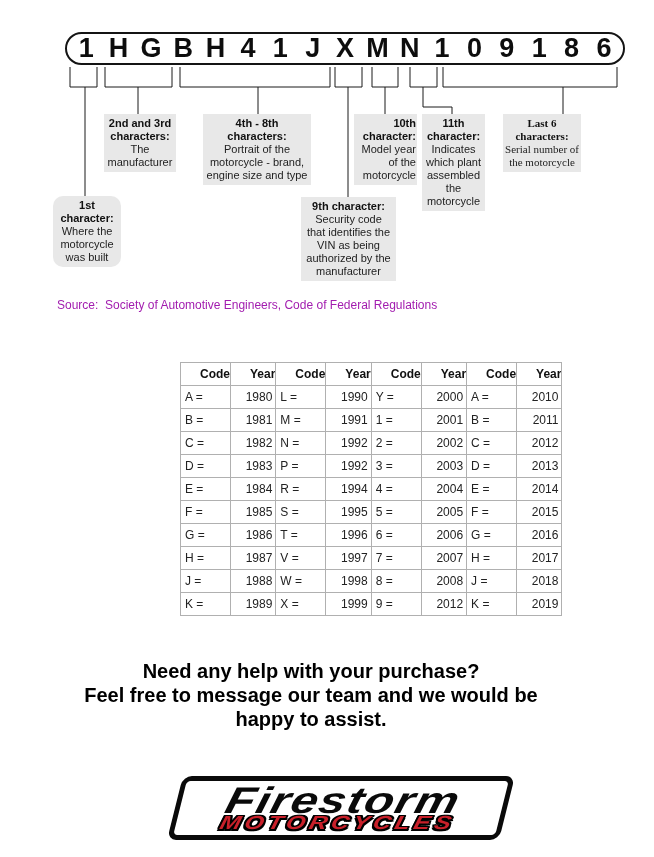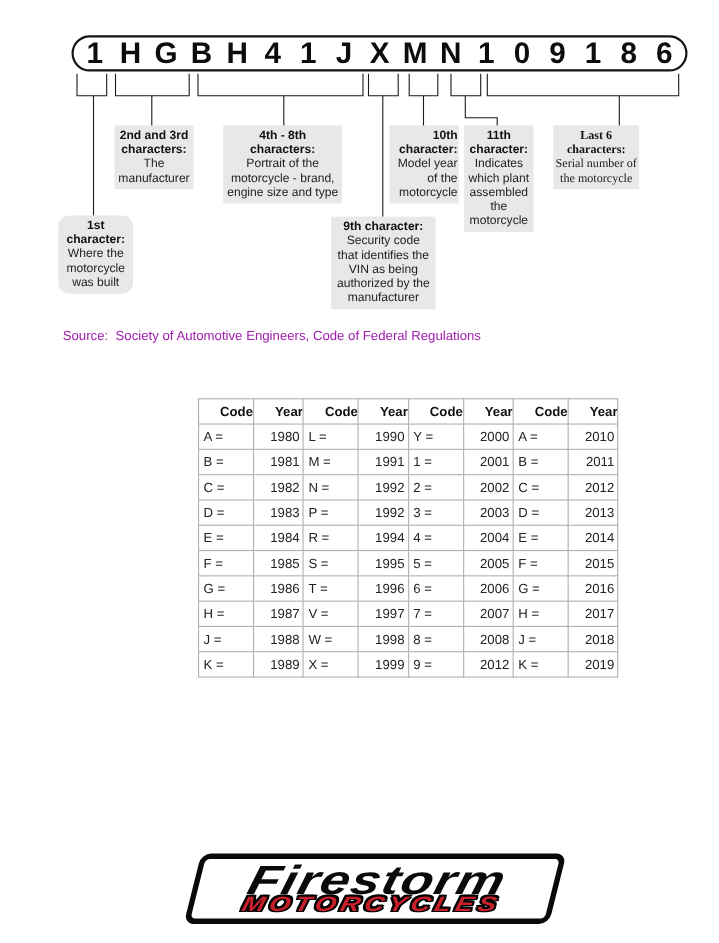--- a/index.html
+++ b/index.html
@@ -323,20 +323,25 @@
           <td>X =</td>
           <td>1999</td>
           <td>9 =</td>
           <td>2012</td>
           <td>K =</td>
           <td>2019</td>
         </tr>
       </tbody>
   </table>
 
+  <div class="help">
+      <div class="help-line">Need any help with your purchase?</div>
+      <div class="help-line">Feel free to message our team and we would be</div>
+      <div class="help-line">happy to assist.</div>
+    </div>
 
   <div class="logo">
     <div class="logo-inner">
       <div class="logo-name">Firestorm</div>
       <div class="logo-sub">MOTORCYCLES</div>
     </div>
   </div>
 
 </div>
 

